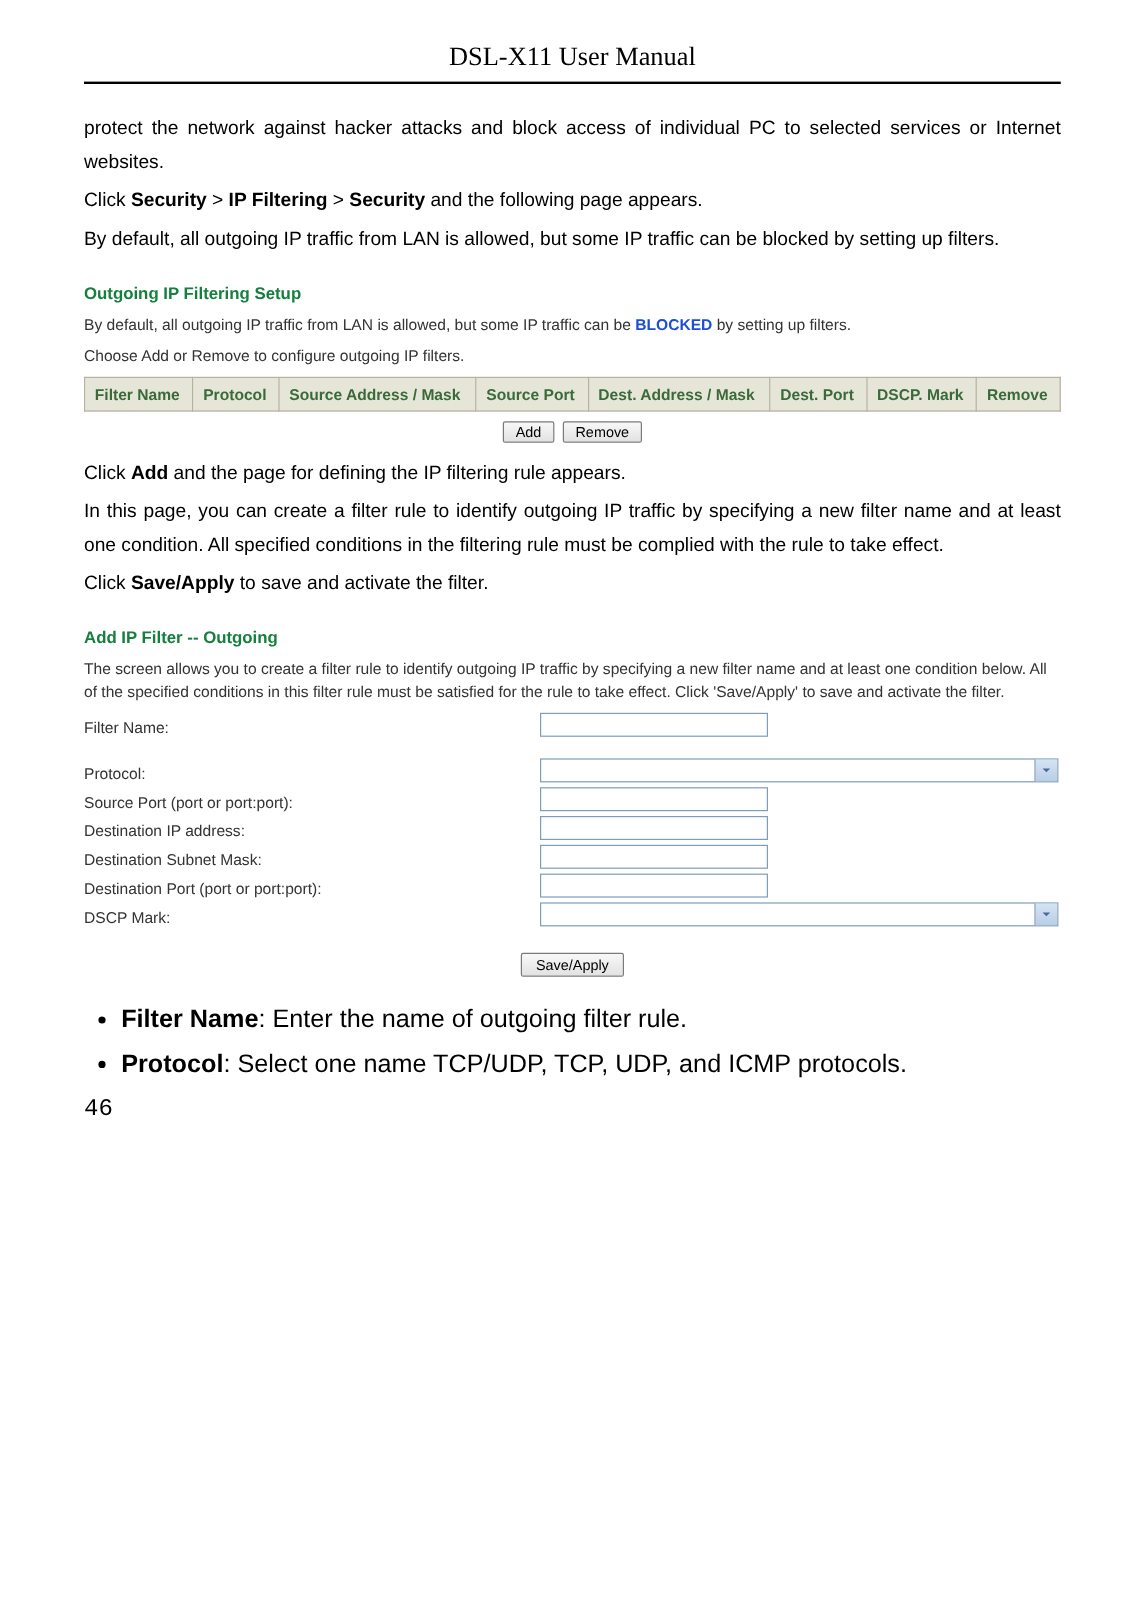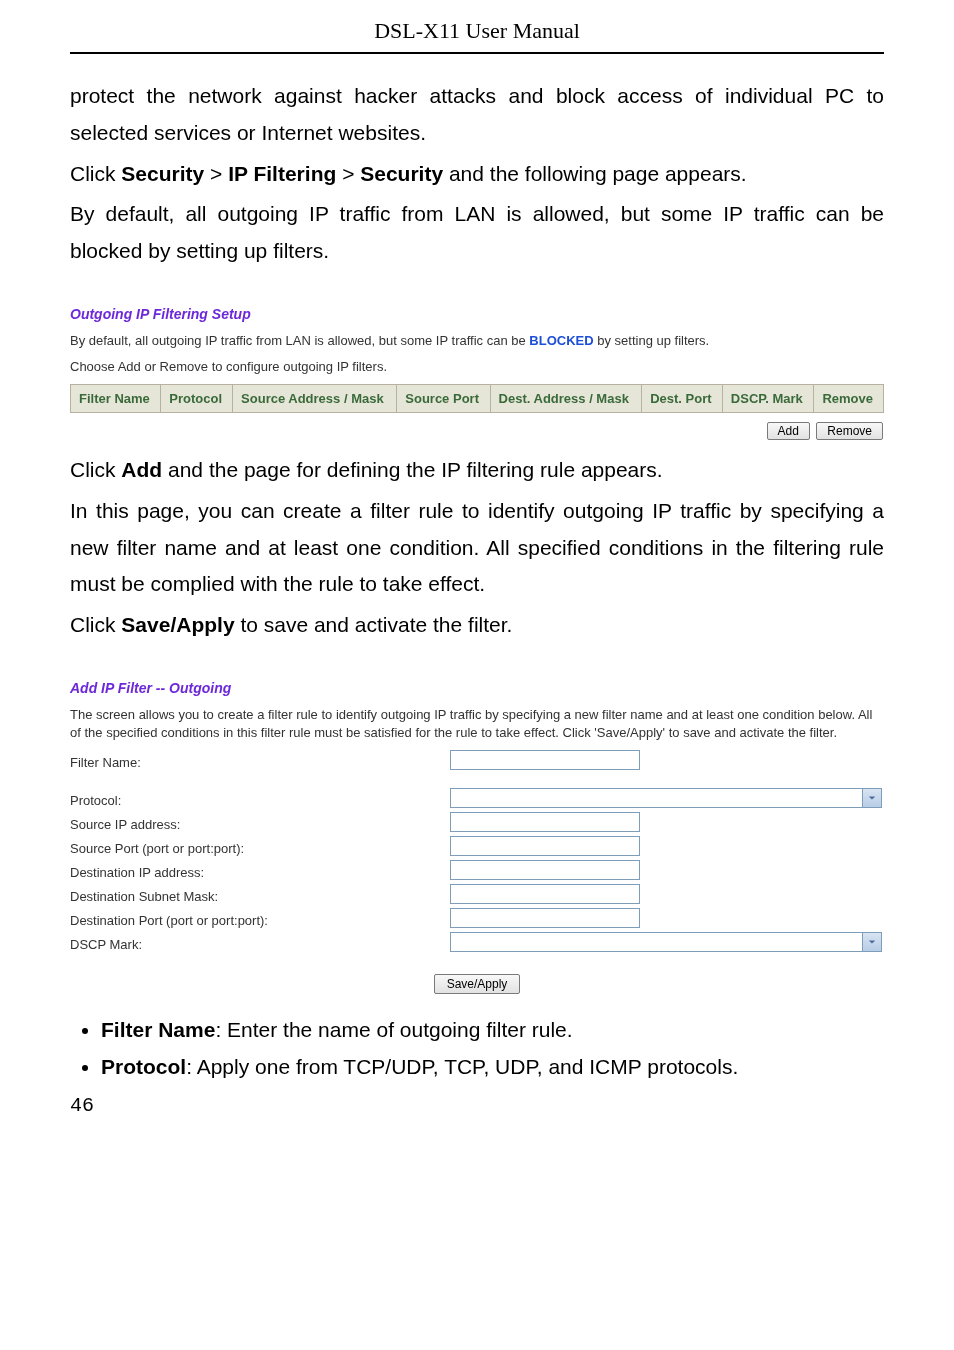--- a/index.html
+++ b/index.html
@@ -4,44 +4,43 @@
 <style>
   html, body {
     margin: 0;
     padding: 0;
     background: #fff;
     font-family: Arial, "Helvetica Neue", Helvetica, sans-serif;
     color: #000;
     width: 954px;
   }
   .page {
-    padding: 0 70px 0 70px;
+    padding: 16px 70px 0 70px;
     box-sizing: border-box;
   }
   .doc-header {
     text-align: center;
     font-family: "Times New Roman", serif;
     font-size: 22px;
     padding: 18px 0 8px 0;
     border-bottom: 2px solid #000;
     margin-bottom: 24px;
   }
   .body-text {
-    font-size: 21px;
+    font-size: 16px;
     line-height: 1.75;
     margin: 0 0 4px 0;
     text-align: justify;
   }
   .body-text b { font-weight: bold; }
   .section-title {
-    color: #6d28d9;
+    color: #15803d;
     font-weight: bold;
     font-size: 14px;
-    margin: 36px 0 10px 0;
-    font-style: italic;
+    margin: 22px 0 10px 0;
   }
   .small-gray {
     color: #333;
     font-size: 13px;
     margin: 6px 0 8px 0;
     line-height: 1.4;
   }
   .small-gray .blocked { color: #1d4ed8; font-weight: bold; }
   table.filter-table {
     border-collapse: collapse;
@@ -50,21 +49,21 @@
     margin: 6px 0 6px 0;
   }
   table.filter-table th {
     background: #e6e6d8;
     color: #3a6a3a;
     text-align: left;
     font-weight: bold;
     padding: 6px 8px;
     border: 1px solid #b8b0a0;
   }
-  .btn-row { text-align: right; margin: 8px 0 12px 0; }
+  .btn-row { text-align: center; margin: 8px 0 12px 0; }
   .btn {
     display: inline-block;
     font-size: 12px;
     padding: 1px 10px;
     border: 1px solid #7a7a7a;
     background: linear-gradient(#f8f8f8,#e2e2e2);
     border-radius: 2px;
     margin: 0 1px;
     cursor: pointer;
   }
@@ -180,24 +179,20 @@
       <span class="form-label">Protocol:</span>
       <div class="sel-wrap">
         <span class="sel-caret">
           <svg viewBox="0 0 10 10">
               <path d="M1 3 L5 7 L9 3 Z" fill="#4a6a9a"></path>
             </svg>
         </span>
       </div>
     </div>
     <div class="form-row">
-      <span class="form-label">Source IP address:</span>
-      <input class="txt" style="">
-    </div>
-    <div class="form-row">
       <span class="form-label">Source Port (port or port:port):</span>
       <input class="txt" style="">
     </div>
     <div class="form-row">
       <span class="form-label">Destination IP address:</span>
       <input class="txt" style="">
     </div>
     <div class="form-row">
       <span class="form-label">Destination Subnet Mask:</span>
       <input class="txt" style="">
@@ -220,18 +215,18 @@
 
   <div class="save-row">
     <span class="btn" style="padding:2px 12px;">Save/Apply</span>
   </div>
 
   <ul class="bullet-list">
     <li>
       <b>Filter Name</b><span>: Enter the name of outgoing filter rule.</span>
     </li>
     <li>
-      <b>Protocol</b><span>: Apply one from TCP/UDP, TCP, UDP, and ICMP protocols.</span>
+      <b>Protocol</b><span>: Select one name TCP/UDP, TCP, UDP, and ICMP protocols.</span>
     </li>
   </ul>
 
   <div class="page-num">46</div>
 </div>
 
 </body></html>

